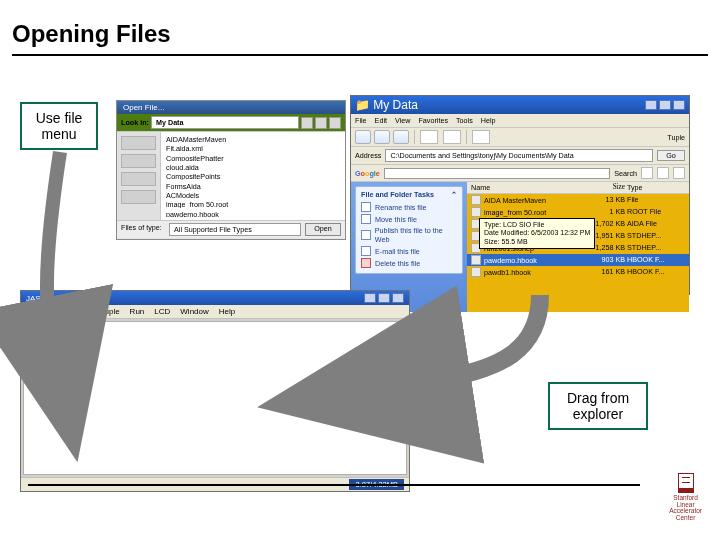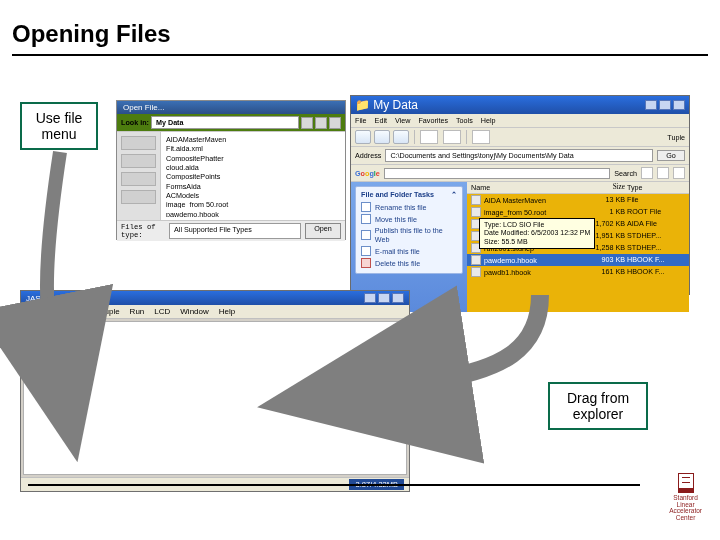--- a/index.html
+++ b/index.html
@@ -18,21 +18,21 @@
   .open-title{background:linear-gradient(#3b6fb5,#2b4f87);color:#fff;padding:2px 6px;font-size:8px;}
   .open-bar{display:flex;align-items:center;gap:2px;background:#4d7c0f;border-bottom:1px solid #c8c8c8;padding:2px 4px;font-weight:bold;}
   .open-bar .combo{flex:1;background:#fff;border:1px solid #9a9a9a;padding:1px 4px;}
   .mini-icon{width:12px;height:12px;background:#d8d8d8;border:1px solid #999;}
   .open-body{display:flex;height:88px;}
   .open-nav{width:44px;background:#e0e0e0;border-right:1px solid #c8c8c8;display:flex;flex-direction:column;gap:4px;padding:4px;}
   .open-nav .ni{height:14px;background:#d0d0d0;border:1px solid #b0b0b0;}
   .open-list{flex:1;background:#fff;padding:3px 5px;display:grid;grid-template-columns:1fr;gap:2px 8px;overflow:hidden;}
   .open-list .it{white-space:nowrap;overflow:hidden;text-overflow:ellipsis;}
   .open-foot{display:flex;gap:4px;padding:2px 4px;background:#ececec;border-top:1px solid #c8c8c8;}
-  .open-foot .lbl{width:44px;font-family:Liberation Mono, monospace;}
+  .open-foot .lbl{width:44px;}
   .open-foot .combo{flex:1;background:#fff;border:1px solid #9a9a9a;padding:1px 4px;}
   .open-foot .btn{width:36px;text-align:center;border:1px solid #888;background:#e8e8e8;}
 
   
   .explorer{position:absolute;left:350px;top:95px;width:340px;height:200px;border:1px solid #6b6b6b;background:#ece9d8;font-size:7.2px;color:#000;}
   .ex-title{background:linear-gradient(#2a6ede,#1f4fa8);color:#fff;display:flex;align-items:center;justify-content:space-between;padding:2px 4px;font-size:12px;}
   .ex-title .ctrls{display:flex;gap:2px;}
   .ex-title .ctrls span{width:12px;height:10px;background:#c8d6f2;border:1px solid #5876b8;display:inline-block;}
   .ex-menu{background:#ece9d8;border-bottom:1px solid #c8c8c8;padding:2px 4px;display:flex;gap:8px;}
   .ex-tools{background:#ece9d8;border-bottom:1px solid #c8c8c8;padding:2px 4px;display:flex;align-items:center;gap:5px;}

